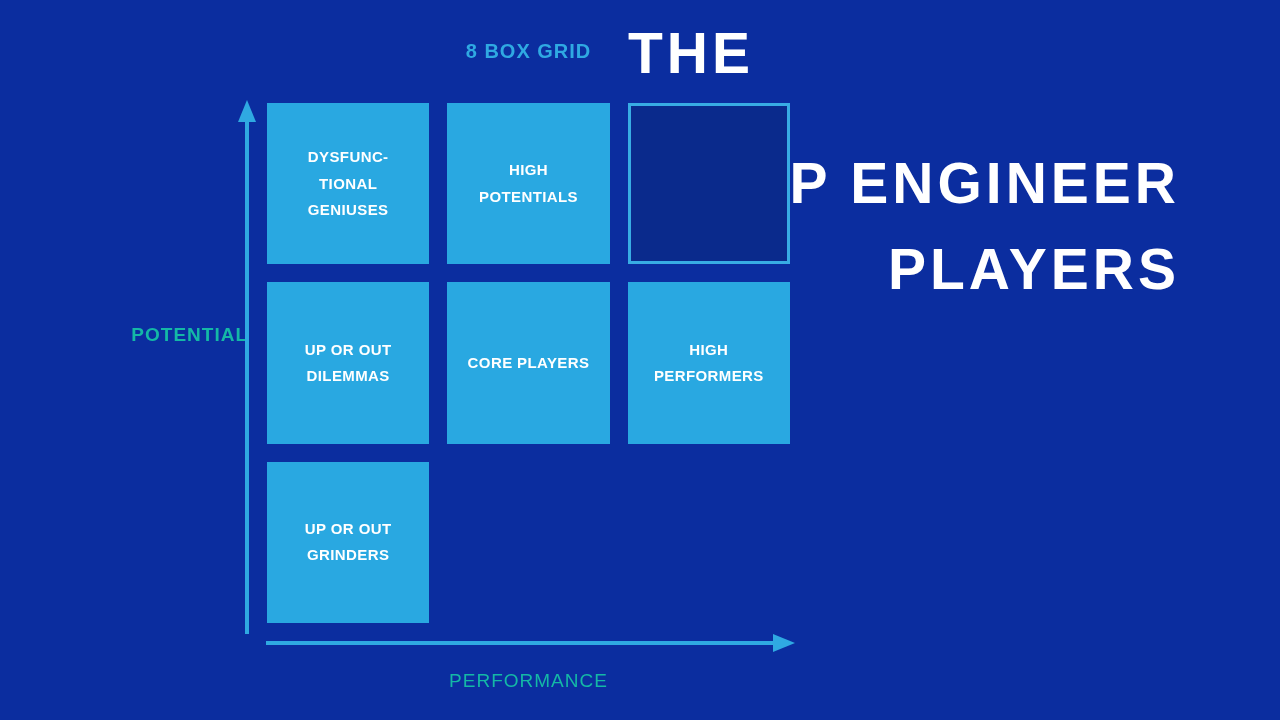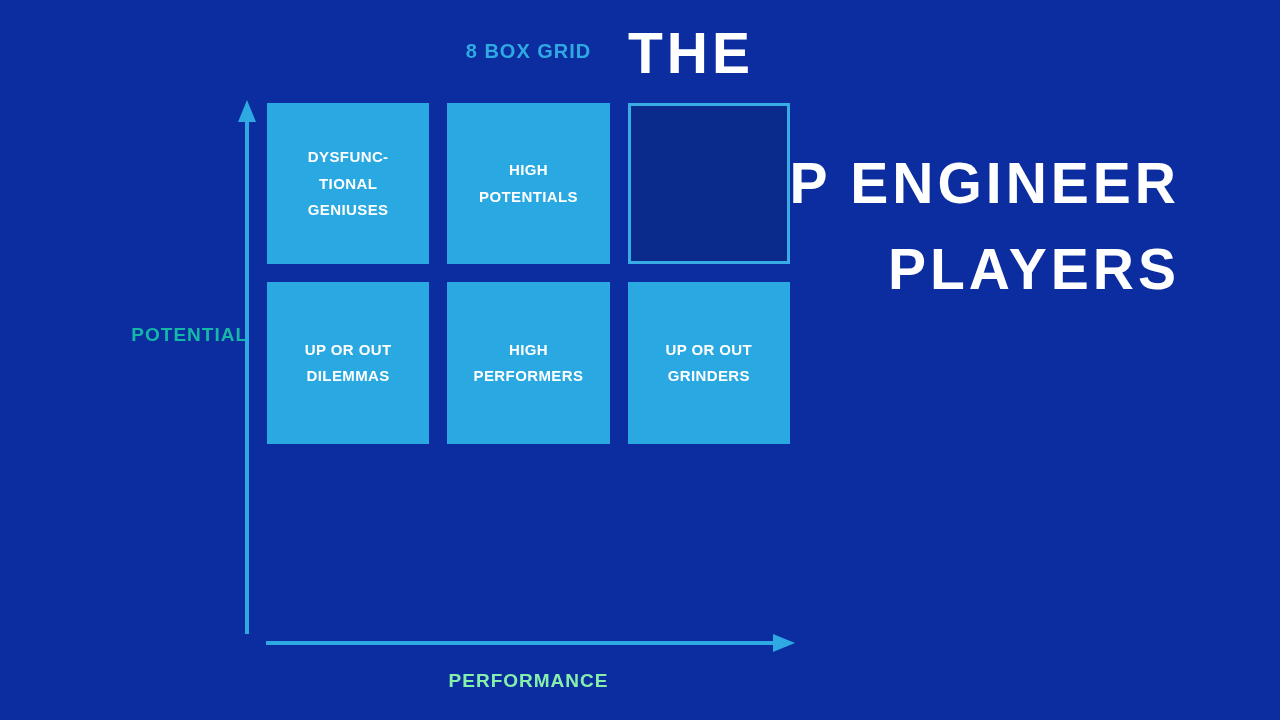--- a/index.html
+++ b/index.html
@@ -66,23 +66,23 @@
     font-size: 19px;
     font-weight: bold;
     letter-spacing: 1px;
   }
   .x-axis-label {
     position: absolute;
     left: 267px;
     top: 670px;
     width: 523px;
     text-align: center;
-    color: #86efac;
+    color: #14b8a6;
     font-size: 19px;
-    font-weight: bold;
+    font-weight: normal;
     letter-spacing: 1px;
   }
 
   
   .y-arrow { position: absolute; left: 234px; top: 98px; }
   .x-arrow { position: absolute; left: 262px; top: 630px; }
 
   
   .title-line {
     position: absolute;
@@ -119,17 +119,18 @@
 
 <div class="grid">
   <div class="cell">DYSFUNC-
 TIONAL
 GENIUSES</div>
   <div class="cell">HIGH
 POTENTIALS</div>
   <div class="cell highlight"></div>
   <div class="cell">UP OR OUT
 DILEMMAS</div>
+  <div class="cell">CORE PLAYERS</div>
   <div class="cell">HIGH
 PERFORMERS</div>
   <div class="cell">UP OR OUT
 GRINDERS</div>
 </div>
 
 </body></html>

